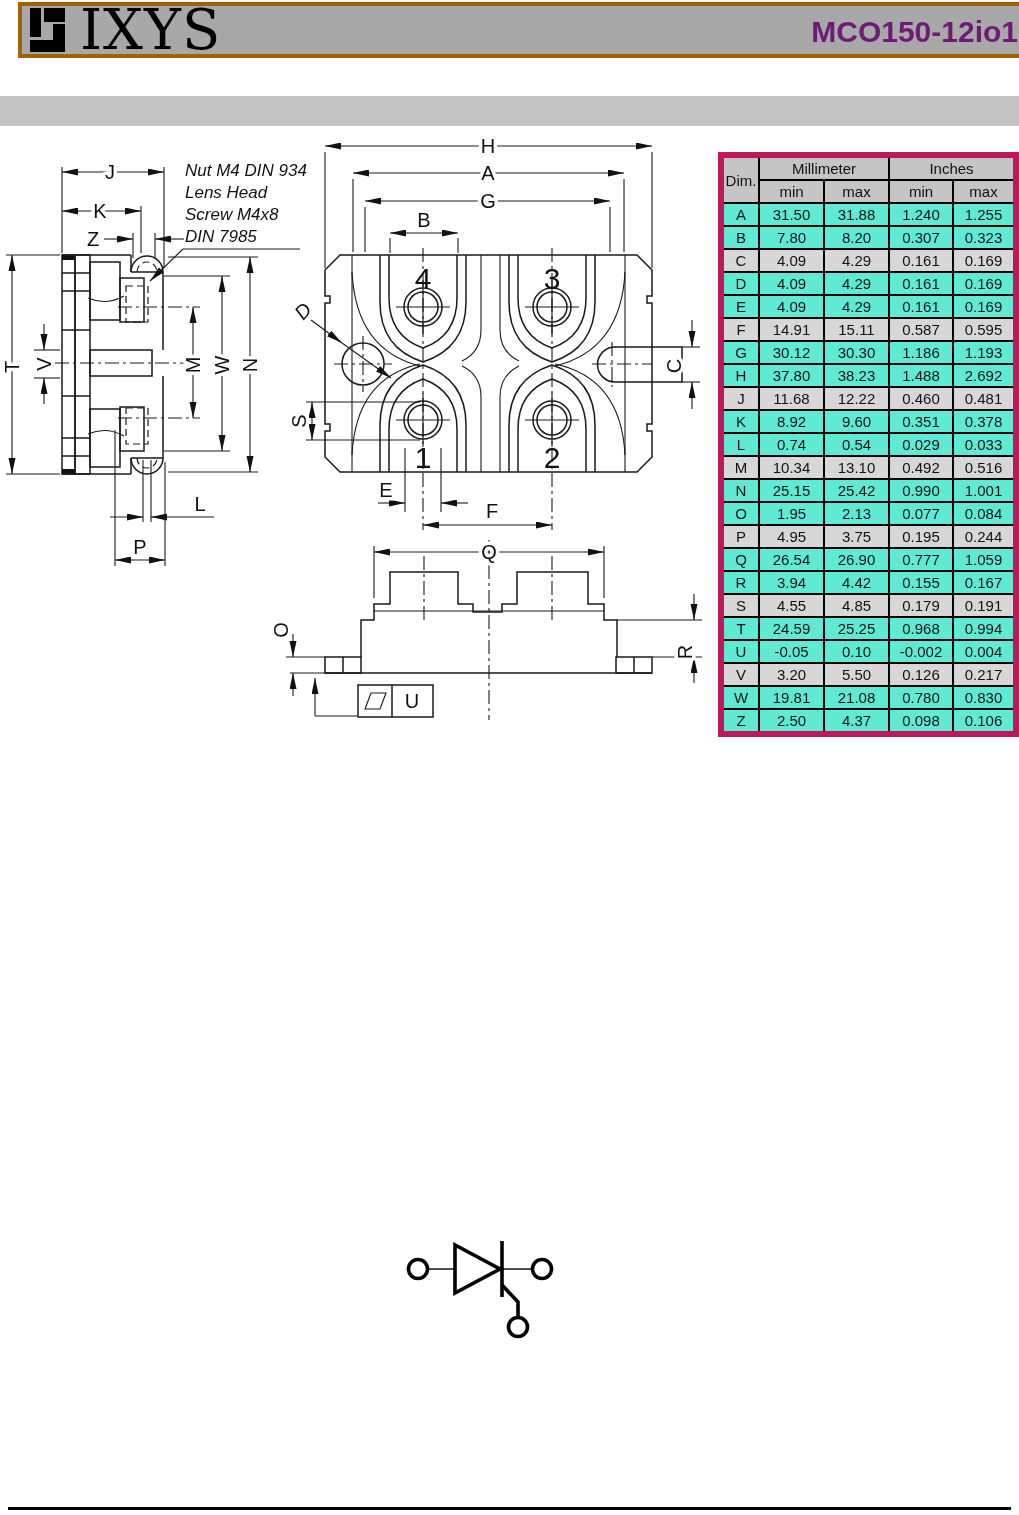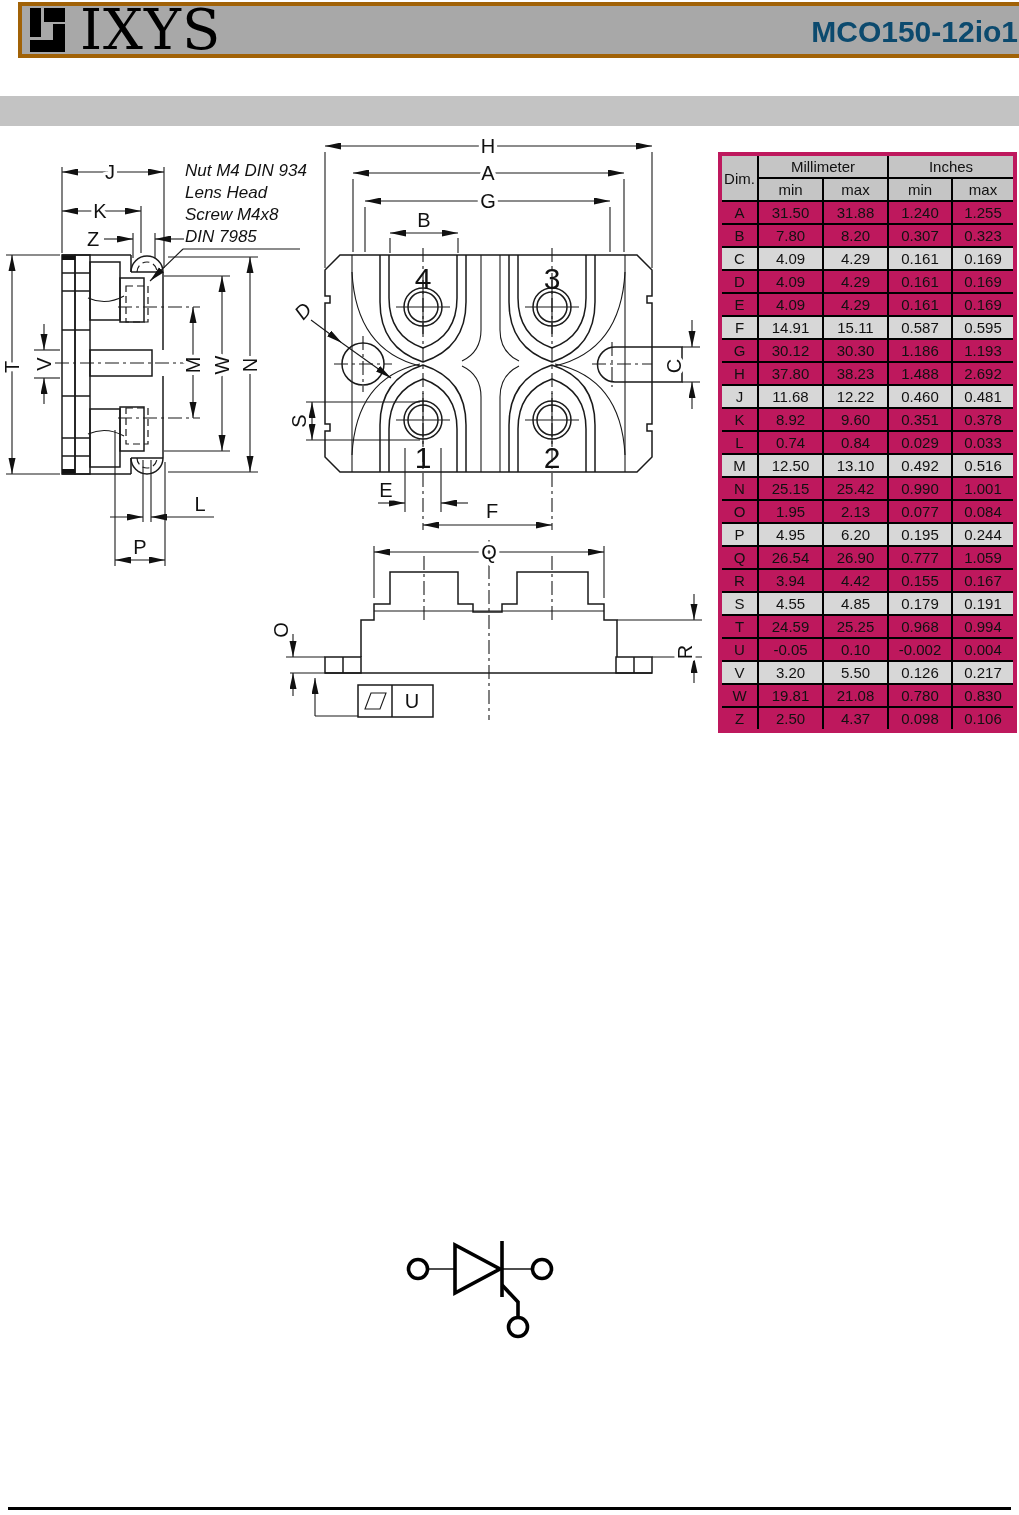--- a/index.html
+++ b/index.html
@@ -1,25 +1,25 @@
 <!DOCTYPE html>
 <html style="--hdrbg: #a8a8a8; --banbg: #c3c3c3; --thbg: #c5c5c5; --shbg: #d7d7d7;"><head>
 <meta charset="utf-8">
 <style>
   html,body{margin:0;padding:0;background:#ffffff;}
   body{position:relative;width:1019px;height:1515px;font-family:"Liberation Sans",sans-serif;overflow:hidden;}
   
   .hdr{position:absolute;left:18px;top:2px;width:1012px;height:48px;background:var(--hdrbg,#a8a8a8);border:4px solid #a16207;}
   .logo-block{position:absolute;background:#000;}
   .logo-text{position:absolute;left:58px;top:-9px;font-family:"DejaVu Serif","Liberation Serif",serif;font-size:56px;font-weight:500;color:#000;letter-spacing:1px;}
-  .part-no{position:absolute;right:16px;top:9px;font-size:30px;font-weight:bold;color:#0c4a6e;}
+  .part-no{position:absolute;right:16px;top:9px;font-size:30px;font-weight:bold;color:#701a75;}
   .banner{position:absolute;left:0;top:96px;width:1019px;height:30px;background:var(--banbg,#c3c3c3);}
   .footer-line{position:absolute;left:8px;top:1507px;width:1003px;height:3px;background:#000;}
   
-  .dimtable{position:absolute;left:718px;top:152px;border-collapse:collapse;table-layout:fixed;width:295px;border:4px solid #be185d;background:#be185d;}
+  .dimtable{position:absolute;left:718px;top:152px;border-collapse:collapse;table-layout:fixed;width:295px;border:6px solid #be185d;background:#5eead4;}
   .dimtable td{border:2px solid #000;text-align:center;vertical-align:middle;font-size:15px;color:#111;padding:0;height:21px;}
   .dimtable td.hd{background:var(--thbg,#c5c5c5);}
   .dimtable tr.shaded td{background:var(--shbg,#d7d7d7);}
   
   .drawing{position:absolute;left:0;top:130px;}
   .schem{position:absolute;left:380px;top:1228px;}
   svg text{font-family:"Liberation Sans",sans-serif;fill:#111;}
   .dl{font-size:20px;text-anchor:middle;paint-order:stroke;stroke:#fff;stroke-width:7px;stroke-linejoin:round;fill:#111;}
   .it{font-style:italic;}
   .term{font-size:30px;text-anchor:middle;fill:#111;}
@@ -132,27 +132,27 @@
       <tr>
         <td>K</td>
         <td>8.92</td>
         <td>9.60</td>
         <td>0.351</td>
         <td>0.378</td>
       </tr>
       <tr>
         <td>L</td>
         <td>0.74</td>
-        <td>0.84</td>
+        <td>0.54</td>
         <td>0.029</td>
         <td>0.033</td>
       </tr>
       <tr class="shaded">
         <td>M</td>
-        <td>12.50</td>
+        <td>10.34</td>
         <td>13.10</td>
         <td>0.492</td>
         <td>0.516</td>
       </tr>
       <tr>
         <td>N</td>
         <td>25.15</td>
         <td>25.42</td>
         <td>0.990</td>
         <td>1.001</td>
@@ -160,21 +160,21 @@
       <tr>
         <td>O</td>
         <td>1.95</td>
         <td>2.13</td>
         <td>0.077</td>
         <td>0.084</td>
       </tr>
       <tr class="shaded">
         <td>P</td>
         <td>4.95</td>
-        <td>6.20</td>
+        <td>3.75</td>
         <td>0.195</td>
         <td>0.244</td>
       </tr>
       <tr>
         <td>Q</td>
         <td>26.54</td>
         <td>26.90</td>
         <td>0.777</td>
         <td>1.059</td>
       </tr>

